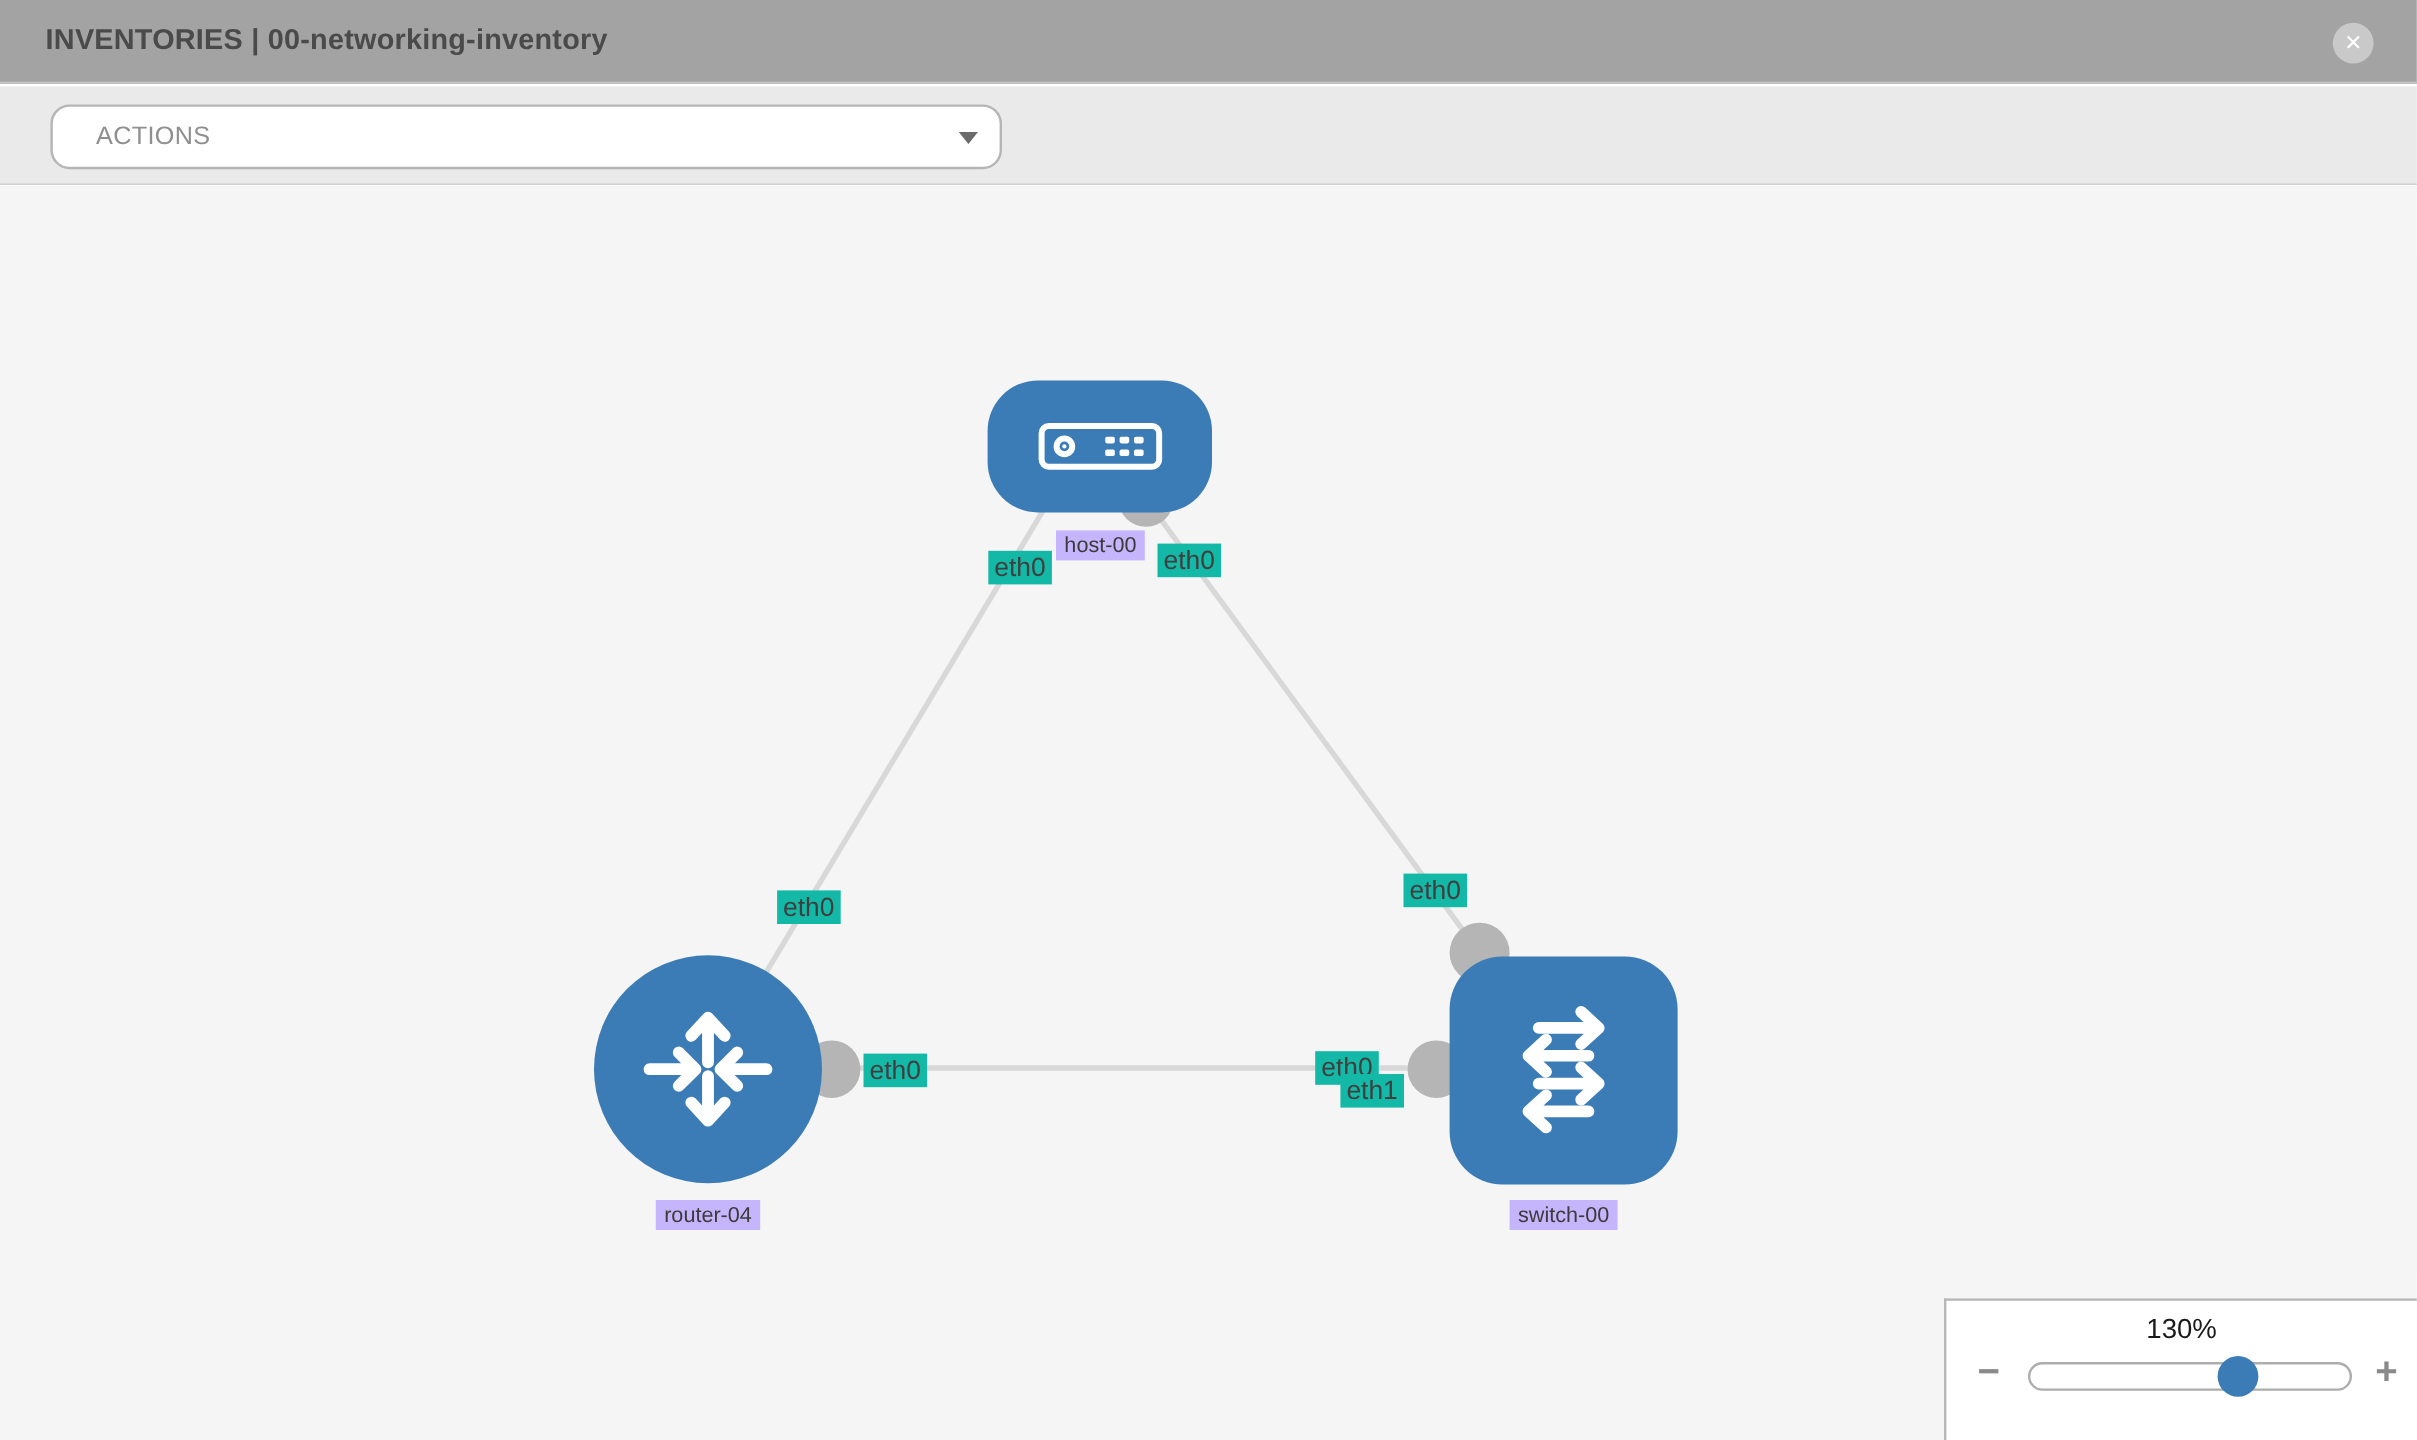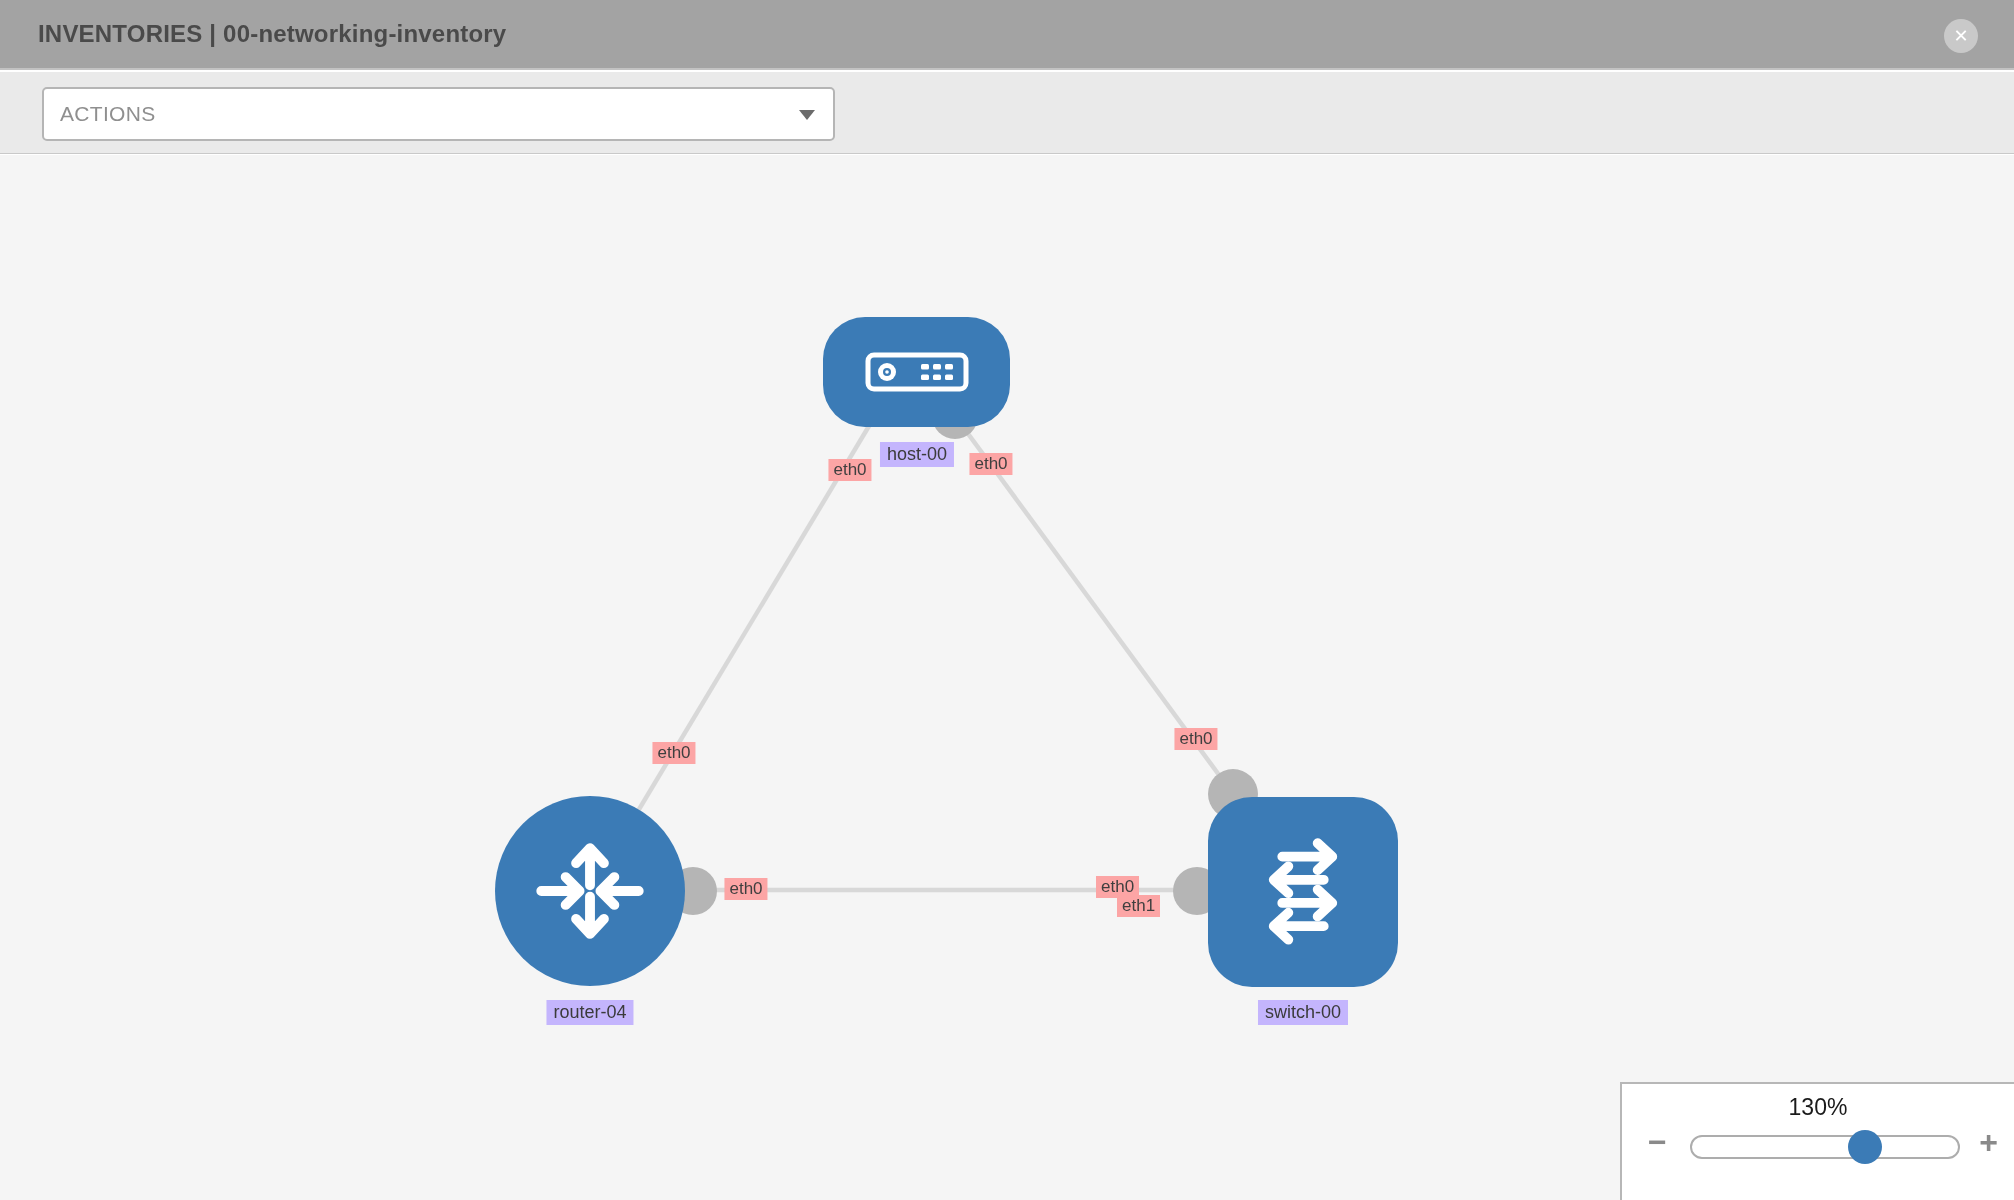--- a/index.html
+++ b/index.html
@@ -26,22 +26,22 @@
     color:#ffffff; font-size:18px; font-weight:700; line-height:1;
   }
 
   
   .toolbar {
     position:absolute; left:0; top:72px; width:2014px; height:82px;
     background:#eaeaea; border-bottom:1px solid #c9c9c9;
   }
   .select-box {
     position:absolute; top:15px; height:54px; background:#ffffff;
-    border:2px solid #b5b5b5; border-radius:5px;
-    display:flex; align-items:center; padding:0 16px;
+    border:2px solid #b5b5b5; border-radius:16px;
+    display:flex; align-items:center; padding:0 36px;
     color:#8f8f8f; font-size:21px; letter-spacing:.3px; cursor:pointer;
   }
   .select-box .caret {
     position:absolute; right:18px; top:50%; margin-top:-4px;
     width:0; height:0;
     border-left:8px solid transparent; border-right:8px solid transparent;
     border-top:10px solid #6b6b6b;
   }
   .actions-box { left:42px;  width:793px; }
   .search-box  { left:1183px; width:789px; }
@@ -63,21 +63,21 @@
   .node-host   { left:823px;  top:162px; width:187px; height:110px; border-radius:42px; }
   .node-router { left:495px;  top:641px; width:190px; height:190px; border-radius:50%; }
   .node-switch { left:1208px; top:642px; width:190px; height:190px; border-radius:44px; }
 
   .node-label {
     position:absolute; transform:translateX(-50%);
     background:#c4b5fd; color:#3b3b3b; font-size:18px;
     padding:2px 7px; white-space:nowrap; line-height:1.15;
   }
   .eth-label {
-    position:absolute; background:#fca5a5; color:#3f3f3f; font-size:17px;
+    position:absolute; background:#14b8a6; color:#3f3f3f; font-size:22px;
     padding:1px 5px; white-space:nowrap; line-height:1.2;
   }
   .eth-centered { transform:translateX(-50%); }
   .eth-over { z-index:5; }
 
   
   .zoom-panel {
     position:absolute; left:1620px; top:1082px; width:394px; height:118px;
     background:#ffffff; border-left:2px solid #b7b7b7; border-top:2px solid #b7b7b7;
   }

